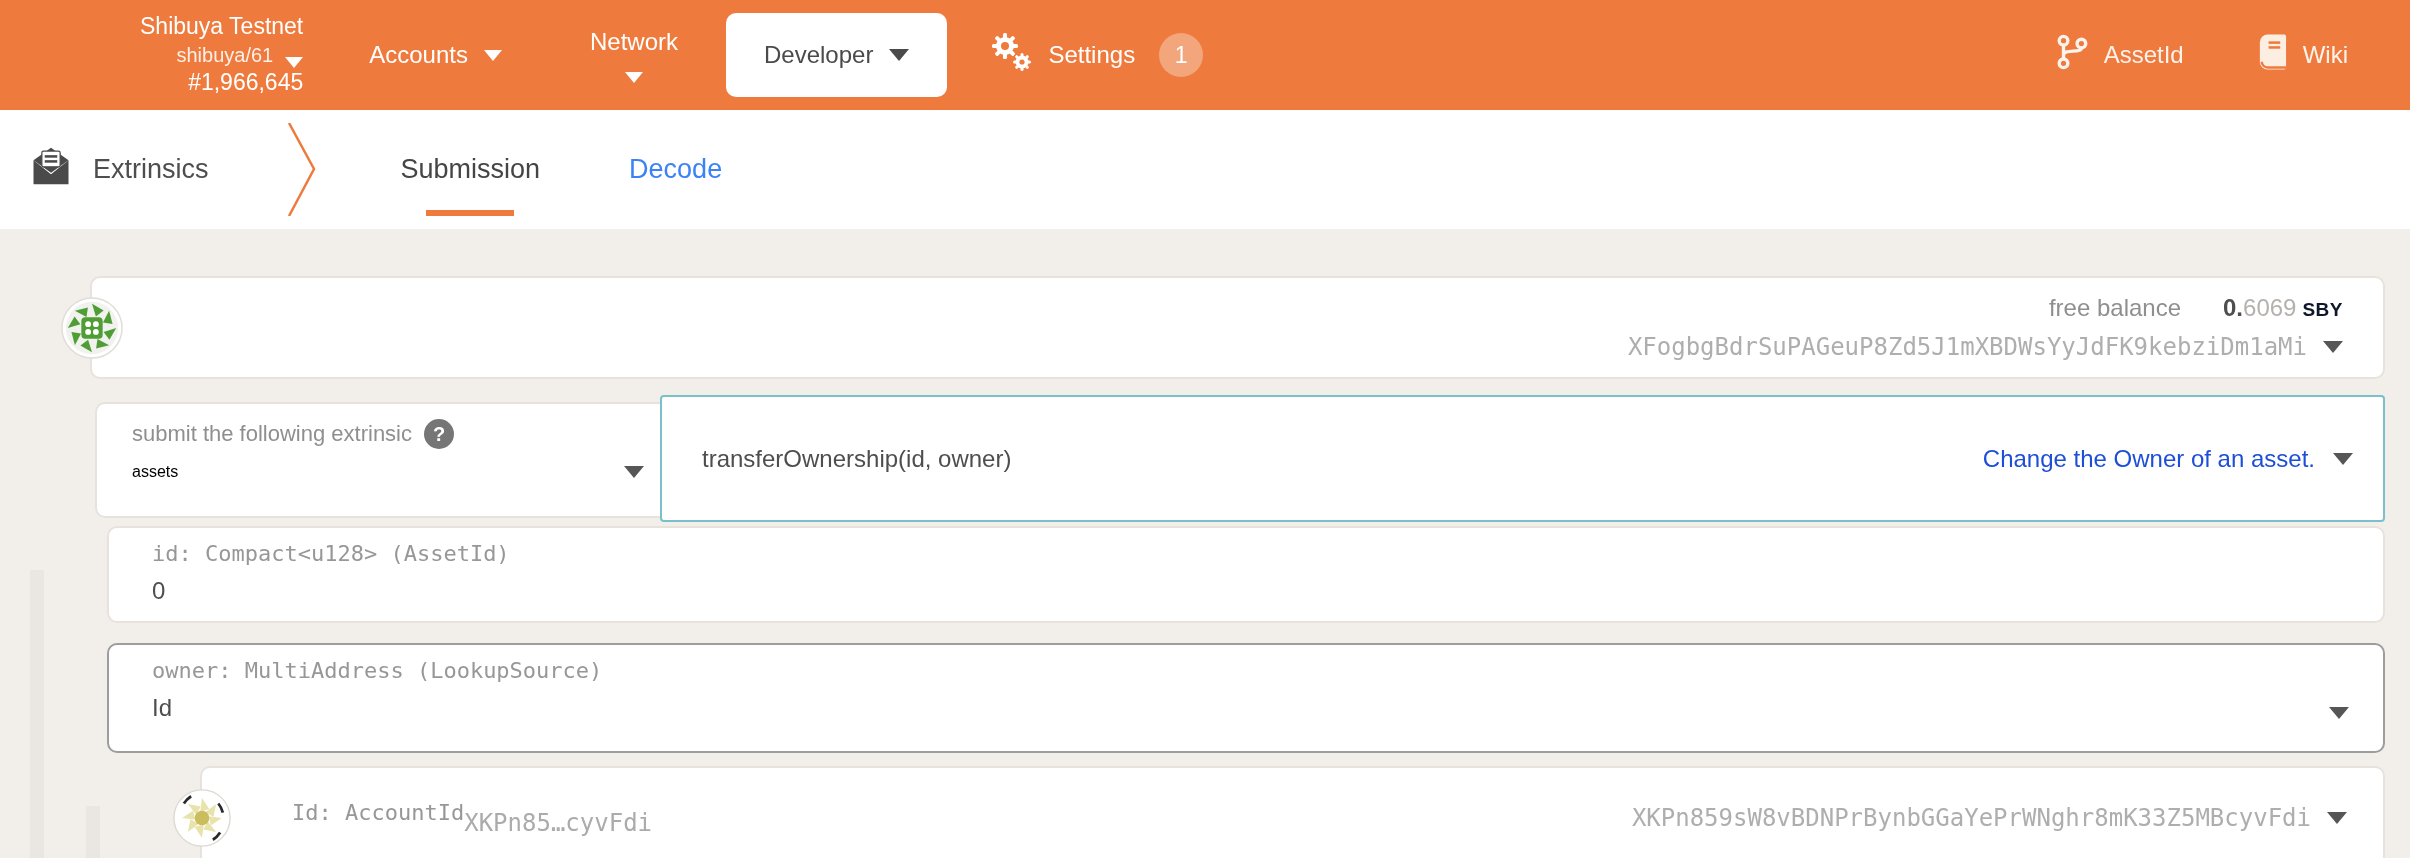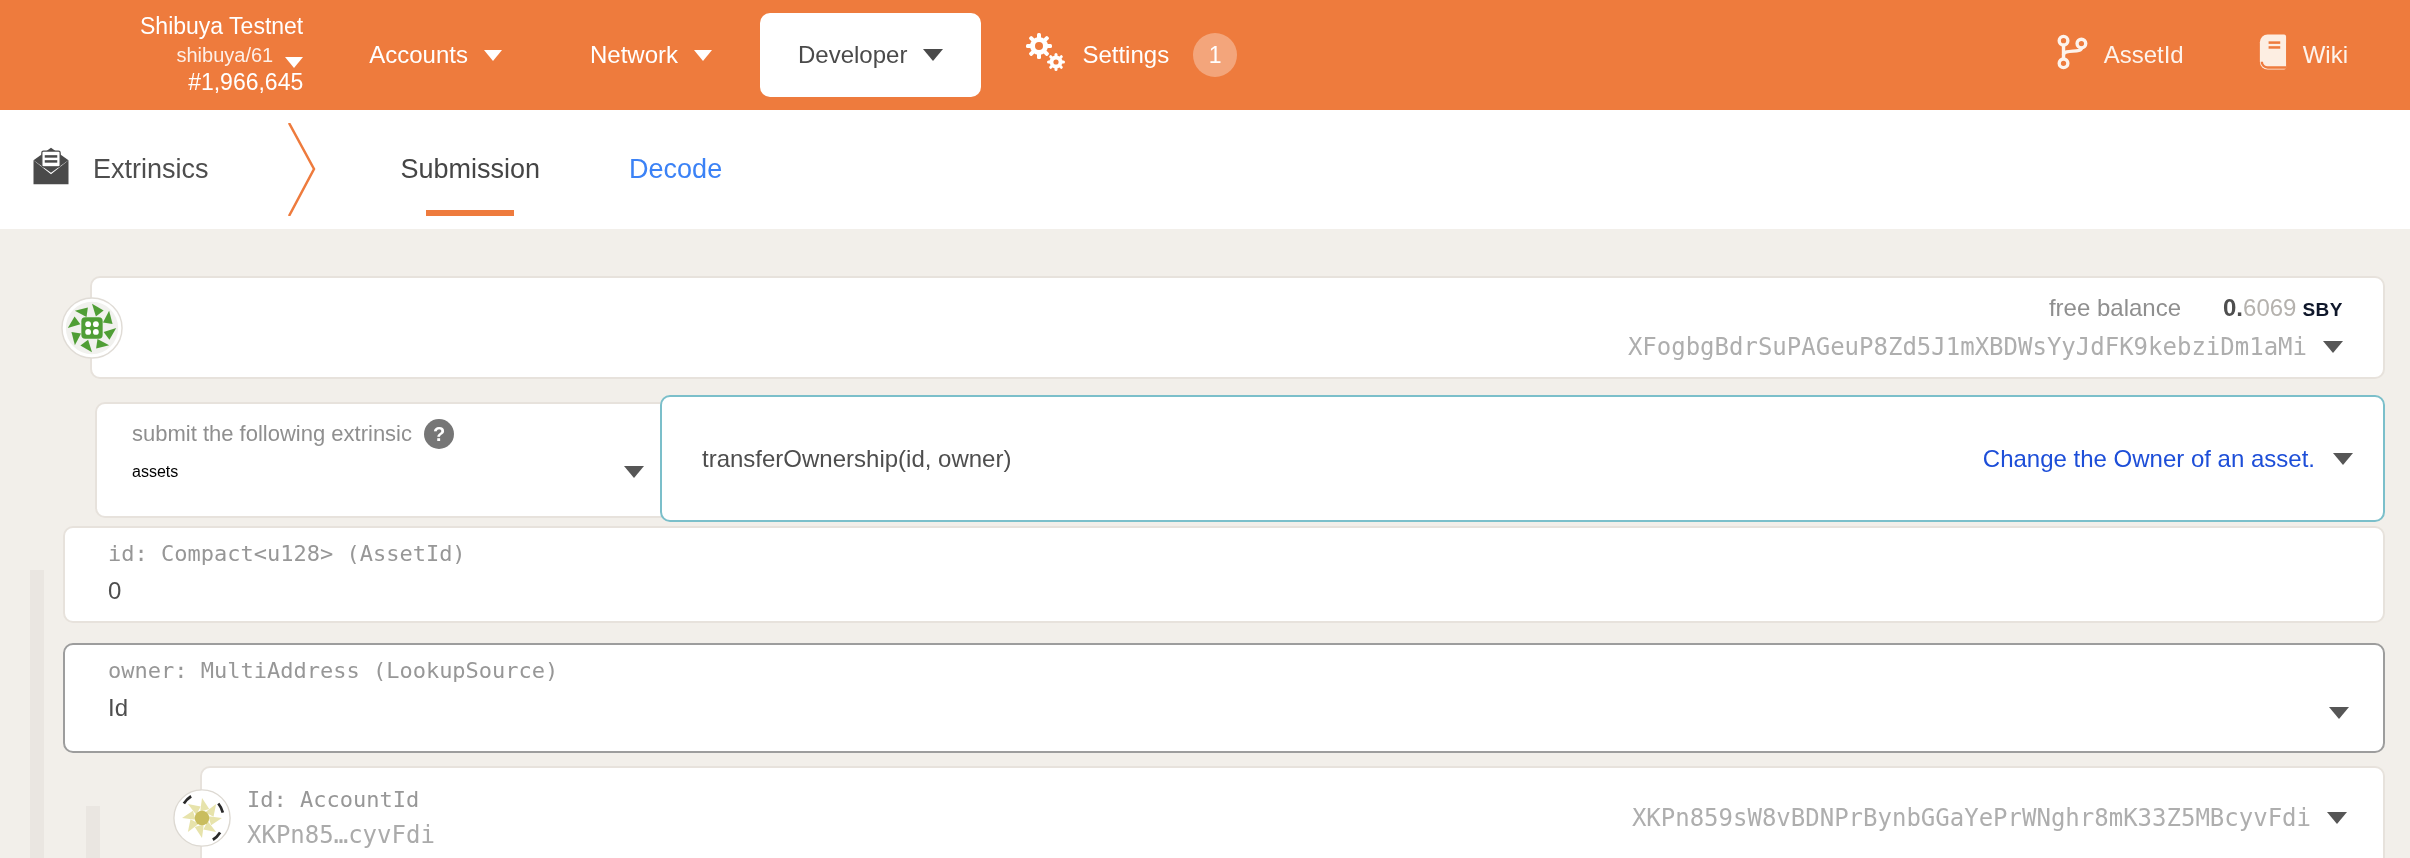--- a/index.html
+++ b/index.html
@@ -19,21 +19,21 @@
   }
   .network { margin-left:140px; display:flex; flex-direction:column; align-items:flex-end; line-height:1.3; cursor:pointer; }
   .network-name { font-size:23px; }
   .network-spec-row { display:flex; align-items:flex-end; gap:12px; }
   .network-spec { font-size:20px; color:rgba(255,255,255,.88); }
   .block-number { font-size:23px; }
 
   .nav { display:flex; align-items:center; height:110px; }
   .nav-item { display:flex; align-items:center; gap:16px; font-size:24px; cursor:pointer; }
   .nav-accounts { margin-left:66px; }
-  .nav-network  { margin-left:88px; }
+  .nav-network  { margin-left:88px;flex-direction:column; }
   .developer-pill {
     margin-left:48px; background:#fff; color:#4a4a4a;
     height:84px; padding:0 38px; border-radius:10px;
   }
   .nav-settings { margin-left:33px; padding:0 8px; gap:14px; }
 
   .badge {
     width:44px; height:44px; border-radius:50%;
     background:rgba(255,255,255,.32); color:#fff;
     display:flex; align-items:center; justify-content:center;
@@ -93,42 +93,42 @@
   .pallet-label-row { display:flex; align-items:center; gap:12px; }
   .pallet-label { font-size:22px; color:#8f8f8f; }
   .help-icon {
     width:30px; height:30px; border-radius:50%; background:#767676; color:#fff;
     font-size:20px; font-weight:bold; display:inline-flex; align-items:center; justify-content:center; cursor:pointer;
   }
   .pallet-value-row { display:flex; align-items:center; justify-content:space-between; margin-top:14px; }
   .pallet-value { font-size:16px; color:#000000; }
   .method-box {
     flex:1; position:relative; z-index:2; margin:-7px 0 -4px -12px;
-    background:#fff; border:2px solid #7bbfca; border-radius:10px;
+    background:#fff; border:2px solid #7bbfca; border-radius:4px;
     display:flex; align-items:center; padding:0 30px 0 40px; cursor:pointer;
   }
   .method-name { font-size:24px; color:#4e4e4e; }
   .method-right { margin-left:auto; display:flex; align-items:center; gap:18px; }
   .method-hint { font-size:24px; color:#1d4ed8; }
 
   
-  .param-box { margin-left:63px; margin-right:25px; padding:13px 30px 0 43px; }
+  .param-box { margin-left:107px; margin-right:25px; padding:13px 30px 0 43px; }
   .id-box { margin-top:8px; height:97px; }
   .param-label { font-size:22px; color:#979797; }
   .param-value { font-size:24px; color:#4e4e4e; margin-top:11px; }
   .owner-box { margin-top:20px; height:110px; border-color:#9d9d9d; position:relative; cursor:pointer; }
   .owner-caret { position:absolute; right:34px; top:62px; }
 
   
   .account-param-row { position:relative; margin:13px 25px 0 200px; }
   .account-param-box {
     height:104px; display:flex; align-items:center; padding:0 36px 0 45px; position:relative;
   }
   .nested-avatar { left:-29px; width:58px; height:58px; }
-  .account-param-left { display:flex; flex-direction:column; }
+  .account-param-left { display:flex; flex-direction:row;margin-left:45px; }
   .param-value-muted { font-size:24px; color:#ababab; margin-top:9px; }
   .account-param-right { margin-left:auto; display:flex; align-items:center; gap:16px; cursor:pointer; }
 </style>
 </head>
 <body>
 
 <div class="page">
 
   <header class="header">
     <div class="network">

